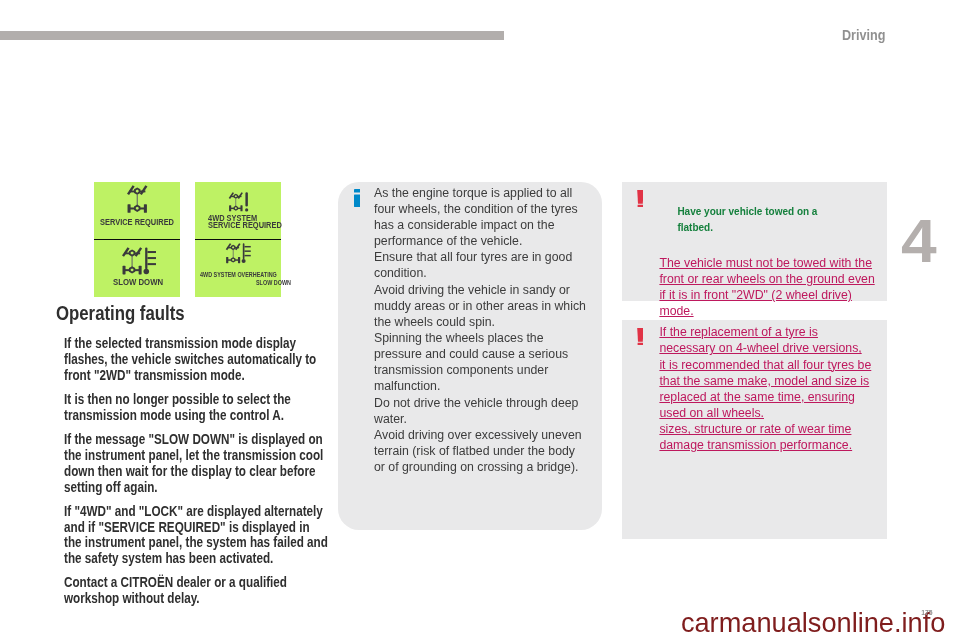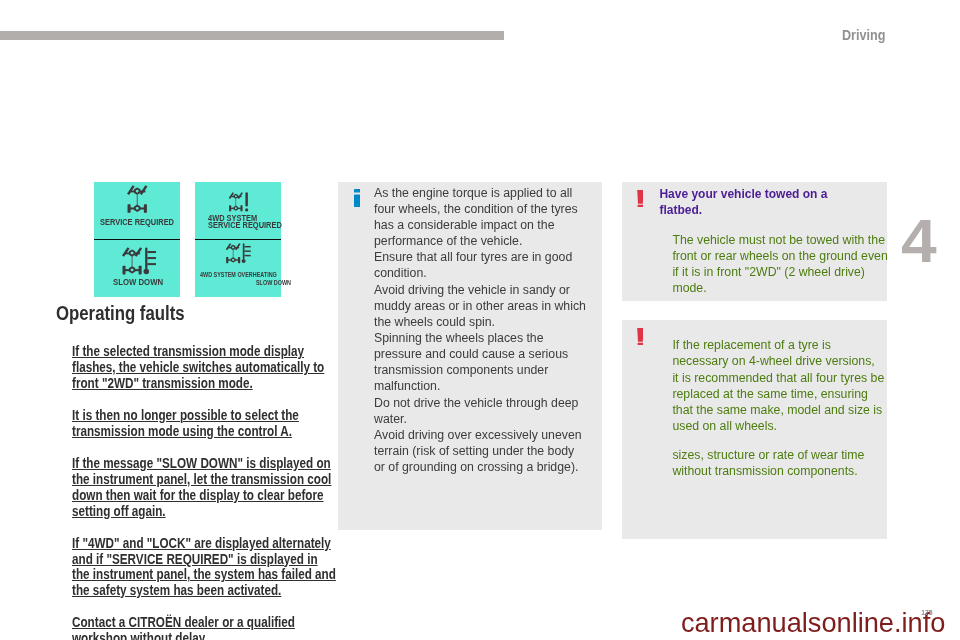--- a/index.html
+++ b/index.html
@@ -9,21 +9,21 @@
   body{width:960px;height:640px;background:#ffffff;font-family:"Liberation Sans",sans-serif;overflow:hidden;}
   .page{position:relative;width:960px;height:640px;background:#ffffff;filter:blur(0px);}
 
   
   .hdr-bar{position:absolute;left:0;top:31px;width:504px;height:9px;background:#b2aeac;}
   .hdr-title{position:absolute;left:842.0px;top:27.5px;font-size:14.5px;font-weight:bold;color:#909090;line-height:1;transform:scaleX(0.87);transform-origin:left top;}
   .chapter-num{position:absolute;left:900.6px;top:211.2px;font-size:60.5px;font-weight:bold;color:#b4afad;line-height:1;letter-spacing:0px;transform:scaleX(1.06);transform-origin:left top;}
 
   
   .icon-grid{position:absolute;left:94px;top:182px;width:187px;height:115px;}
-  .ibox{position:absolute;background:#5eead4;box-sizing:border-box;}
+  .ibox{position:absolute;background:#bef264;box-sizing:border-box;}
   .ibox .glyph{position:absolute;left:0;right:0;display:flex;justify-content:center;}
   .ibox .cap{position:absolute;color:#3a3a3c;font-weight:bold;line-height:1.18;white-space:nowrap;}
   .ibox .divider{position:absolute;left:0;right:0;bottom:-1.2px;height:1.2px;background:#0b0b0b;}
   #p0{left:0;top:0;width:86px;height:57px;}
   #p1{left:101px;top:0;width:86px;height:57px;}
   #p2{left:0;top:58px;width:86px;height:57px;}
   #p3{left:101px;top:58px;width:86px;height:57px;}
   #p0 .glyph{left:0;right:0;top:2.6px;}
   #p1 .glyph{left:0;right:0;top:9.5px;padding-left:4px;}
   #p2 .glyph{left:0;right:0;top:6.7px;padding-left:5px;}
@@ -35,38 +35,38 @@
   #p1 .cap span{transform:scaleX(0.855);}
   #p2 .cap{left:19.3px;top:37.0px;text-align:left;font-size:8.7px;line-height:10.2px;}
   #p2 .cap span{transform:scaleX(0.895);}
   #p3 .cap{left:5.4px;top:30.8px;text-align:right;font-size:7.2px;line-height:8.3px;}
   #p3 .cap span{transform:scaleX(0.755);}
 
   
   .left-col{position:absolute;left:56px;top:304px;width:300px;}
   .h2{font-size:19.6px;font-weight:bold;color:#2f2f2f;margin:0;line-height:1;}
   .h2 span{display:inline-block;transform:scaleX(0.856);transform-origin:left center;}
-  .lp{font-size:15.1px;font-weight:bold;color:#2f2f2f;line-height:15.95px;margin:16px;text-decoration:underline;}
+  .lp{font-size:15.1px;font-weight:bold;color:#2f2f2f;line-height:15.95px;margin:8px;}
   .lp .ln{transform:scaleX(0.775);transform-origin:left center;}
 
   
-  .infobox{position:absolute;left:338px;top:182px;width:264px;height:348px;background:#e9e9ea;}
+  .infobox{position:absolute;left:338px;top:182px;width:264px;height:348px;background:#e9e9ea;border-radius:21px;}
   .infobox .icon{position:absolute;left:15.9px;top:6.8px;}
   .infobox .body{position:absolute;left:36px;top:2.6px;width:240px;}
   .ln{display:block;white-space:nowrap;}
   .ip{font-size:12.3px;color:#3c3c3c;line-height:16.16px;margin:0;}
 
   
   .warnbox{position:absolute;left:622px;width:265px;background:#e9e9ea;}
   #warn0{top:182px;height:119px;}
   #warn1{top:320px;height:219px;}
   .warnbox .icon{position:absolute;left:14.7px;top:7.6px;}
   .warnbox .body{position:absolute;left:37.4px;top:4.2px;width:230px;}
-  .wh{font-size:12px;font-weight:bold;color:#4c1d95;line-height:16.16px;margin:0;}
-  .wp{font-size:12.3px;color:#4d7c0f;line-height:16.16px;margin:13px;}
+  .wh{font-size:10px;font-weight:bold;color:#15803d;line-height:16.16px;margin:18px;}
+  .wp{font-size:12.3px;color:#be185d;line-height:16.16px;margin:0;text-decoration:underline;}
 
   
   .wm{position:absolute;left:680.9px;top:609.3px;font-size:27.2px;color:#7f1d1d;line-height:1;white-space:nowrap;}
   .pg{position:absolute;left:921.3px;top:609.5px;font-size:6.8px;color:#8e8e8e;font-weight:bold;line-height:1;}
 </style>
 </head>
 <body>
 
 <div class="page">
   <div class="hdr-bar"></div>
@@ -221,21 +221,21 @@
           <span class="ln">pressure and could cause a serious</span>
           <span class="ln">transmission components under</span>
           <span class="ln">malfunction.</span>
         </p>
         <p class="ip">
           <span class="ln">Do not drive the vehicle through deep</span>
           <span class="ln">water.</span>
         </p>
         <p class="ip">
           <span class="ln">Avoid driving over excessively uneven</span>
-          <span class="ln">terrain (risk of setting under the body</span>
+          <span class="ln">terrain (risk of flatbed under the body</span>
           <span class="ln">or of grounding on crossing a bridge).</span>
         </p>
       </div>
   </div>
 
   <div class="warnbox" id="warn0">
     <div class="icon"><svg width="6.8" height="17.8" viewBox="0 0 34 89">
           <g fill="#e13346">
             <path d="M 1 0 L 33 0 L 29 69 L 5 69 Z"></path>
             <rect x="3" y="73.5" width="28" height="15.5" rx="1.5"></rect>
@@ -259,26 +259,26 @@
           <g fill="#e13346">
             <path d="M 1 0 L 33 0 L 29 69 L 5 69 Z"></path>
             <rect x="3" y="73.5" width="28" height="15.5" rx="1.5"></rect>
           </g>
         </svg></div>
     <div class="body">
         <p class="wp">
           <span class="ln">If the replacement of a tyre is</span>
           <span class="ln">necessary on 4-wheel drive versions,</span>
           <span class="ln">it is recommended that all four tyres be</span>
+          <span class="ln">that the same make, model and size is</span>
           <span class="ln">replaced at the same time, ensuring</span>
-          <span class="ln">that the same make, model and size is</span>
           <span class="ln">used on all wheels.</span>
         </p>
         <p class="wp">
           <span class="ln">sizes, structure or rate of wear time</span>
-          <span class="ln">without transmission components.</span>
+          <span class="ln">damage transmission performance.</span>
         </p>
       </div>
   </div>
 
   <div class="wm">carmanualsonline.info</div>
   <div class="pg">175</div>
 </div>
 
 </body></html>

